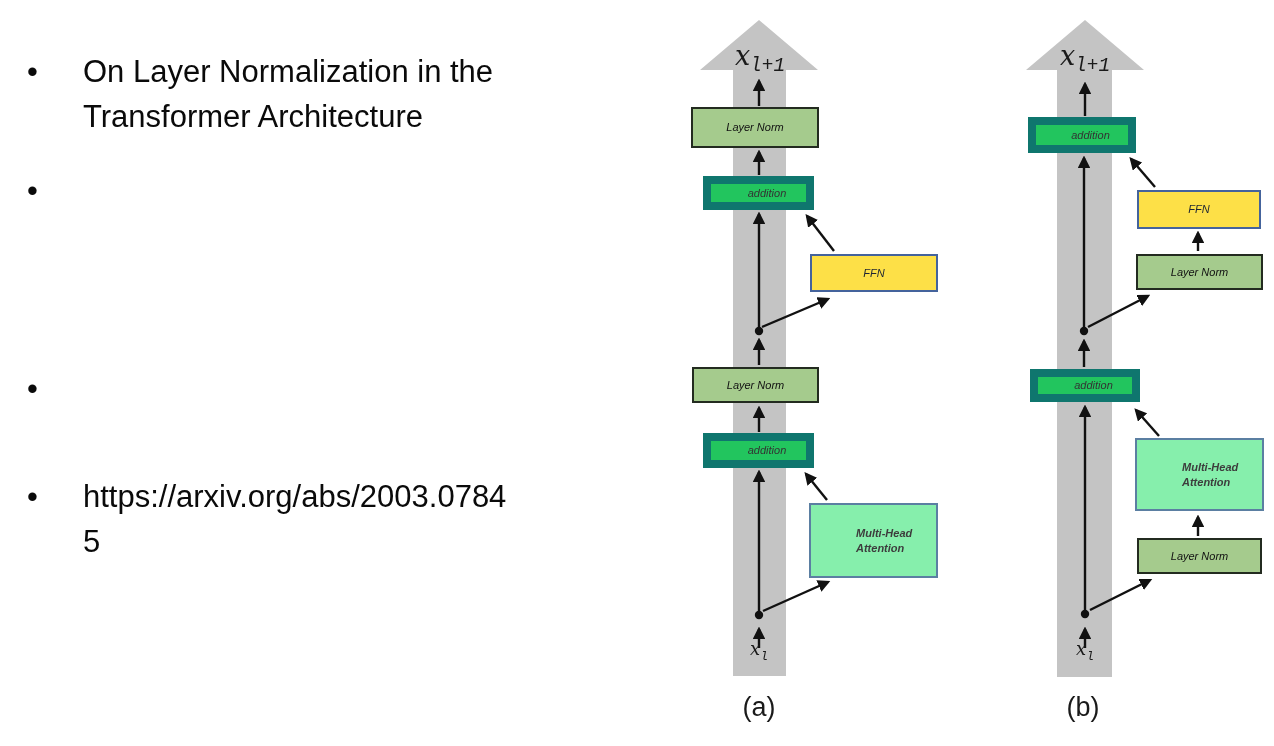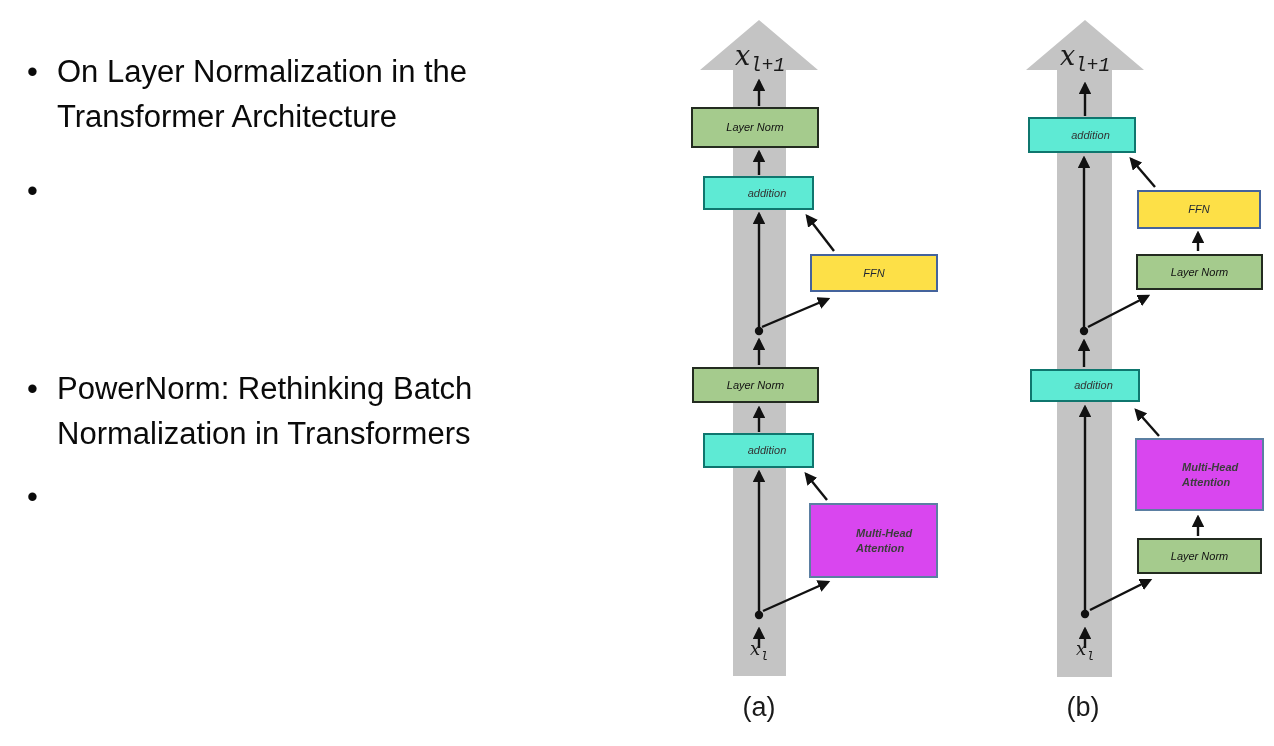--- a/index.html
+++ b/index.html
@@ -4,30 +4,30 @@
 <style>
   html,body{margin:0;padding:0;background:#fff;}
   .slide{position:relative;width:1274px;height:746px;background:#ffffff;overflow:hidden;
          font-family:"Liberation Sans",sans-serif;}
 
   
   .bullets{list-style:none;margin:0;padding:0;}
   .bullet{position:absolute;left:27px;width:470px;padding-left:30px;box-sizing:content-box;
           font-size:31px;line-height:45px;color:#0a0a0a;}
   .bullet .marker{position:absolute;left:0;top:0;}
-  .bullet .btext{display:block;width:430px;}
+  .bullet .btext{display:block;width:430px;margin-left:26px;}
   .bullet.url .btext{word-break:break-all;}
 
   
   .box{position:absolute;box-sizing:border-box;display:flex;align-items:center;justify-content:center;
        text-align:left;font-size:11px;color:#111;line-height:1.3;z-index:3;padding:0 3px;font-style:italic;}
   .box.green {background:#a5cb8d;border:2px solid #232b20;}
-  .box.white {background:#5eead4;border:2px solid #0f766e;color:#333;padding-left:20px;}
+  .box.white {background:#22c55e;border:8px solid #0f766e;color:#333;padding-left:20px;}
   .box.blue  {background:#fde047;border:2px solid #44639c;color:#1d2433;}
-  .box.yellow{background:#d946ef;border:2px solid #5b7fa2;color:#3d3d3d;font-weight:bold;padding-left:45px;}
+  .box.yellow{background:#86efac;border:2px solid #5b7fa2;color:#3d3d3d;font-weight:bold;padding-left:45px;}
 
   
   .math{position:absolute;z-index:3;text-align:center;
         font-family:"DejaVu Serif",serif;font-style:italic;color:#1a1a1a;}
   .math .msub{font-size:0.72em;font-family:Liberation Mono, monospace;}
   .mo{font-size:27px;}
   .mi{font-size:18px;}
   .cap{position:absolute;z-index:3;text-align:center;font-size:27px;color:#1a1a1a;}
 
   svg.linework{position:absolute;left:0;top:0;z-index:1;}
@@ -41,24 +41,24 @@
   <ul class="bullets">
     <li class="bullet" style="top:49px">
       <span class="marker">•</span>
       <span class="btext">On Layer Normalization in the Transformer Architecture</span>
     </li>
     <li class="bullet url" style="top:168px">
       <span class="marker">•</span>
     </li>
     <li class="bullet" style="top:366px">
       <span class="marker">•</span>
-      <span class="btext">PowerNorm: Rethinking Batch Normalization in Transformers</span>
     </li>
     <li class="bullet url" style="top:474px">
       <span class="marker">•</span>
+      <span class="btext">https://arxiv.org/abs/2003.07845</span>
     </li>
   </ul>
 
   <svg class="linework" width="1274" height="746" viewBox="0 0 1274 746">
     <defs>
       <marker id="arw" viewBox="0 0 10 10" refX="8" refY="5" markerWidth="5.2" markerHeight="5.2" orient="auto">
         <path d="M0,0 L10,5 L0,10 Z" fill="#111"></path>
       </marker>
     </defs>
 

